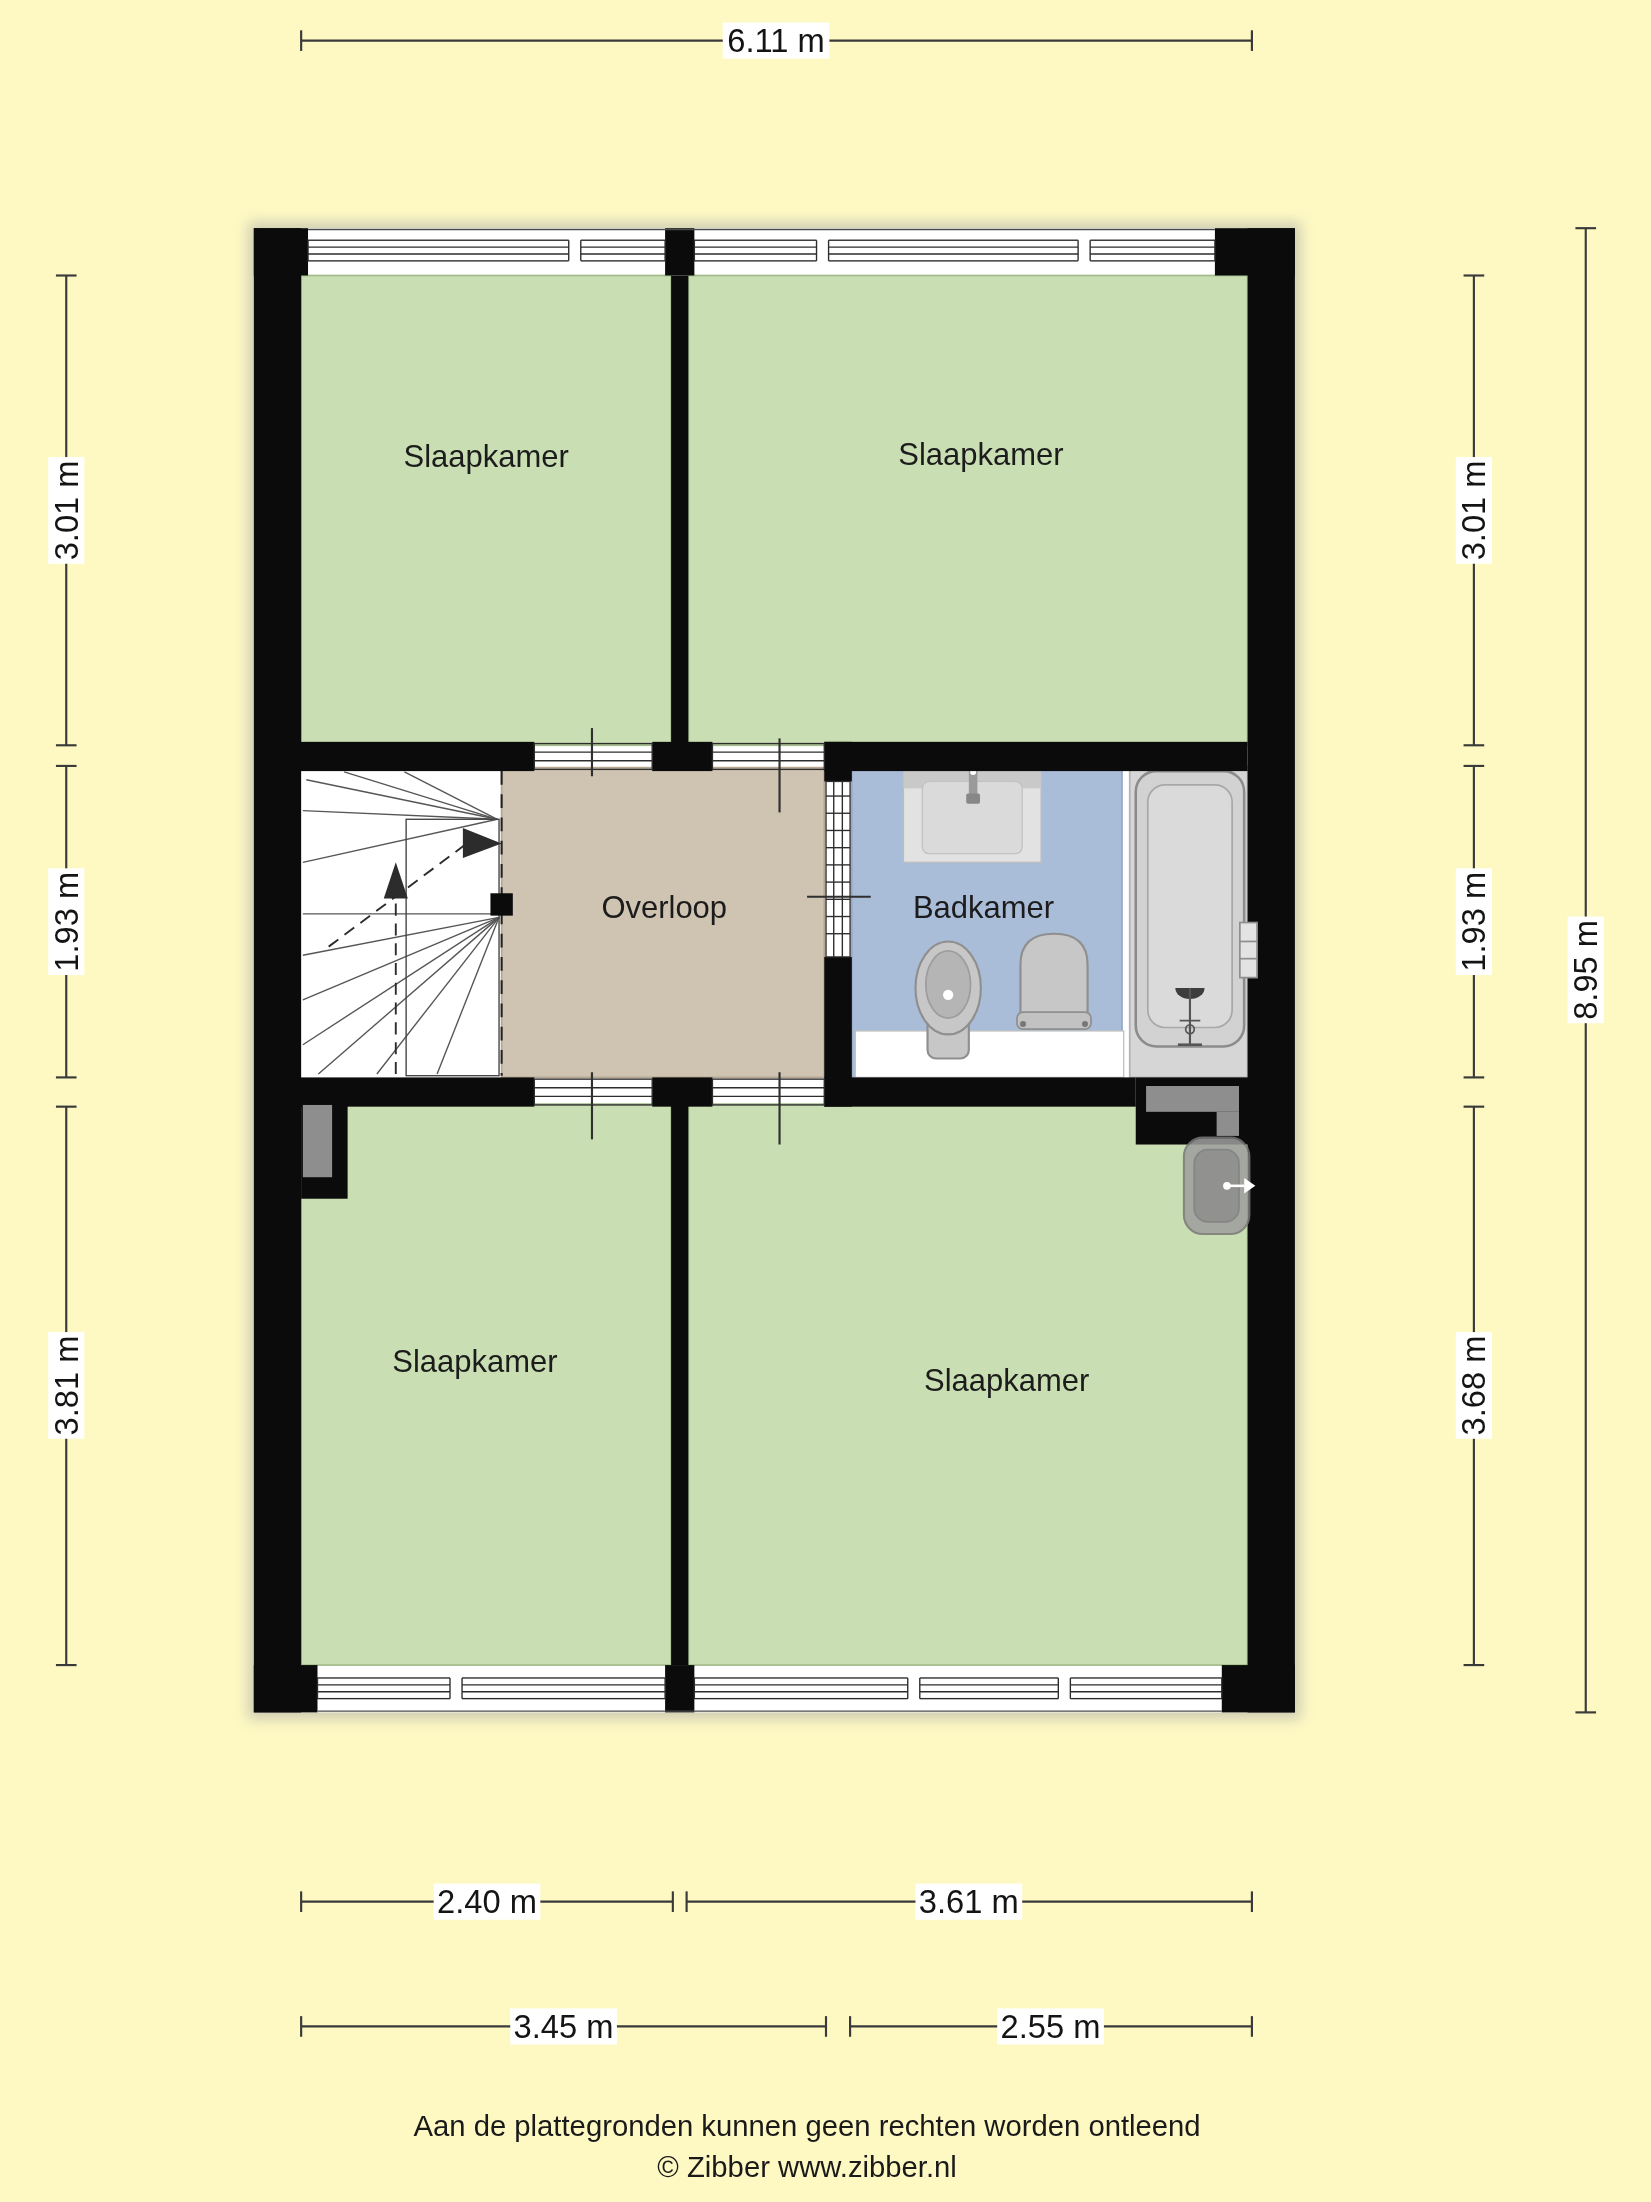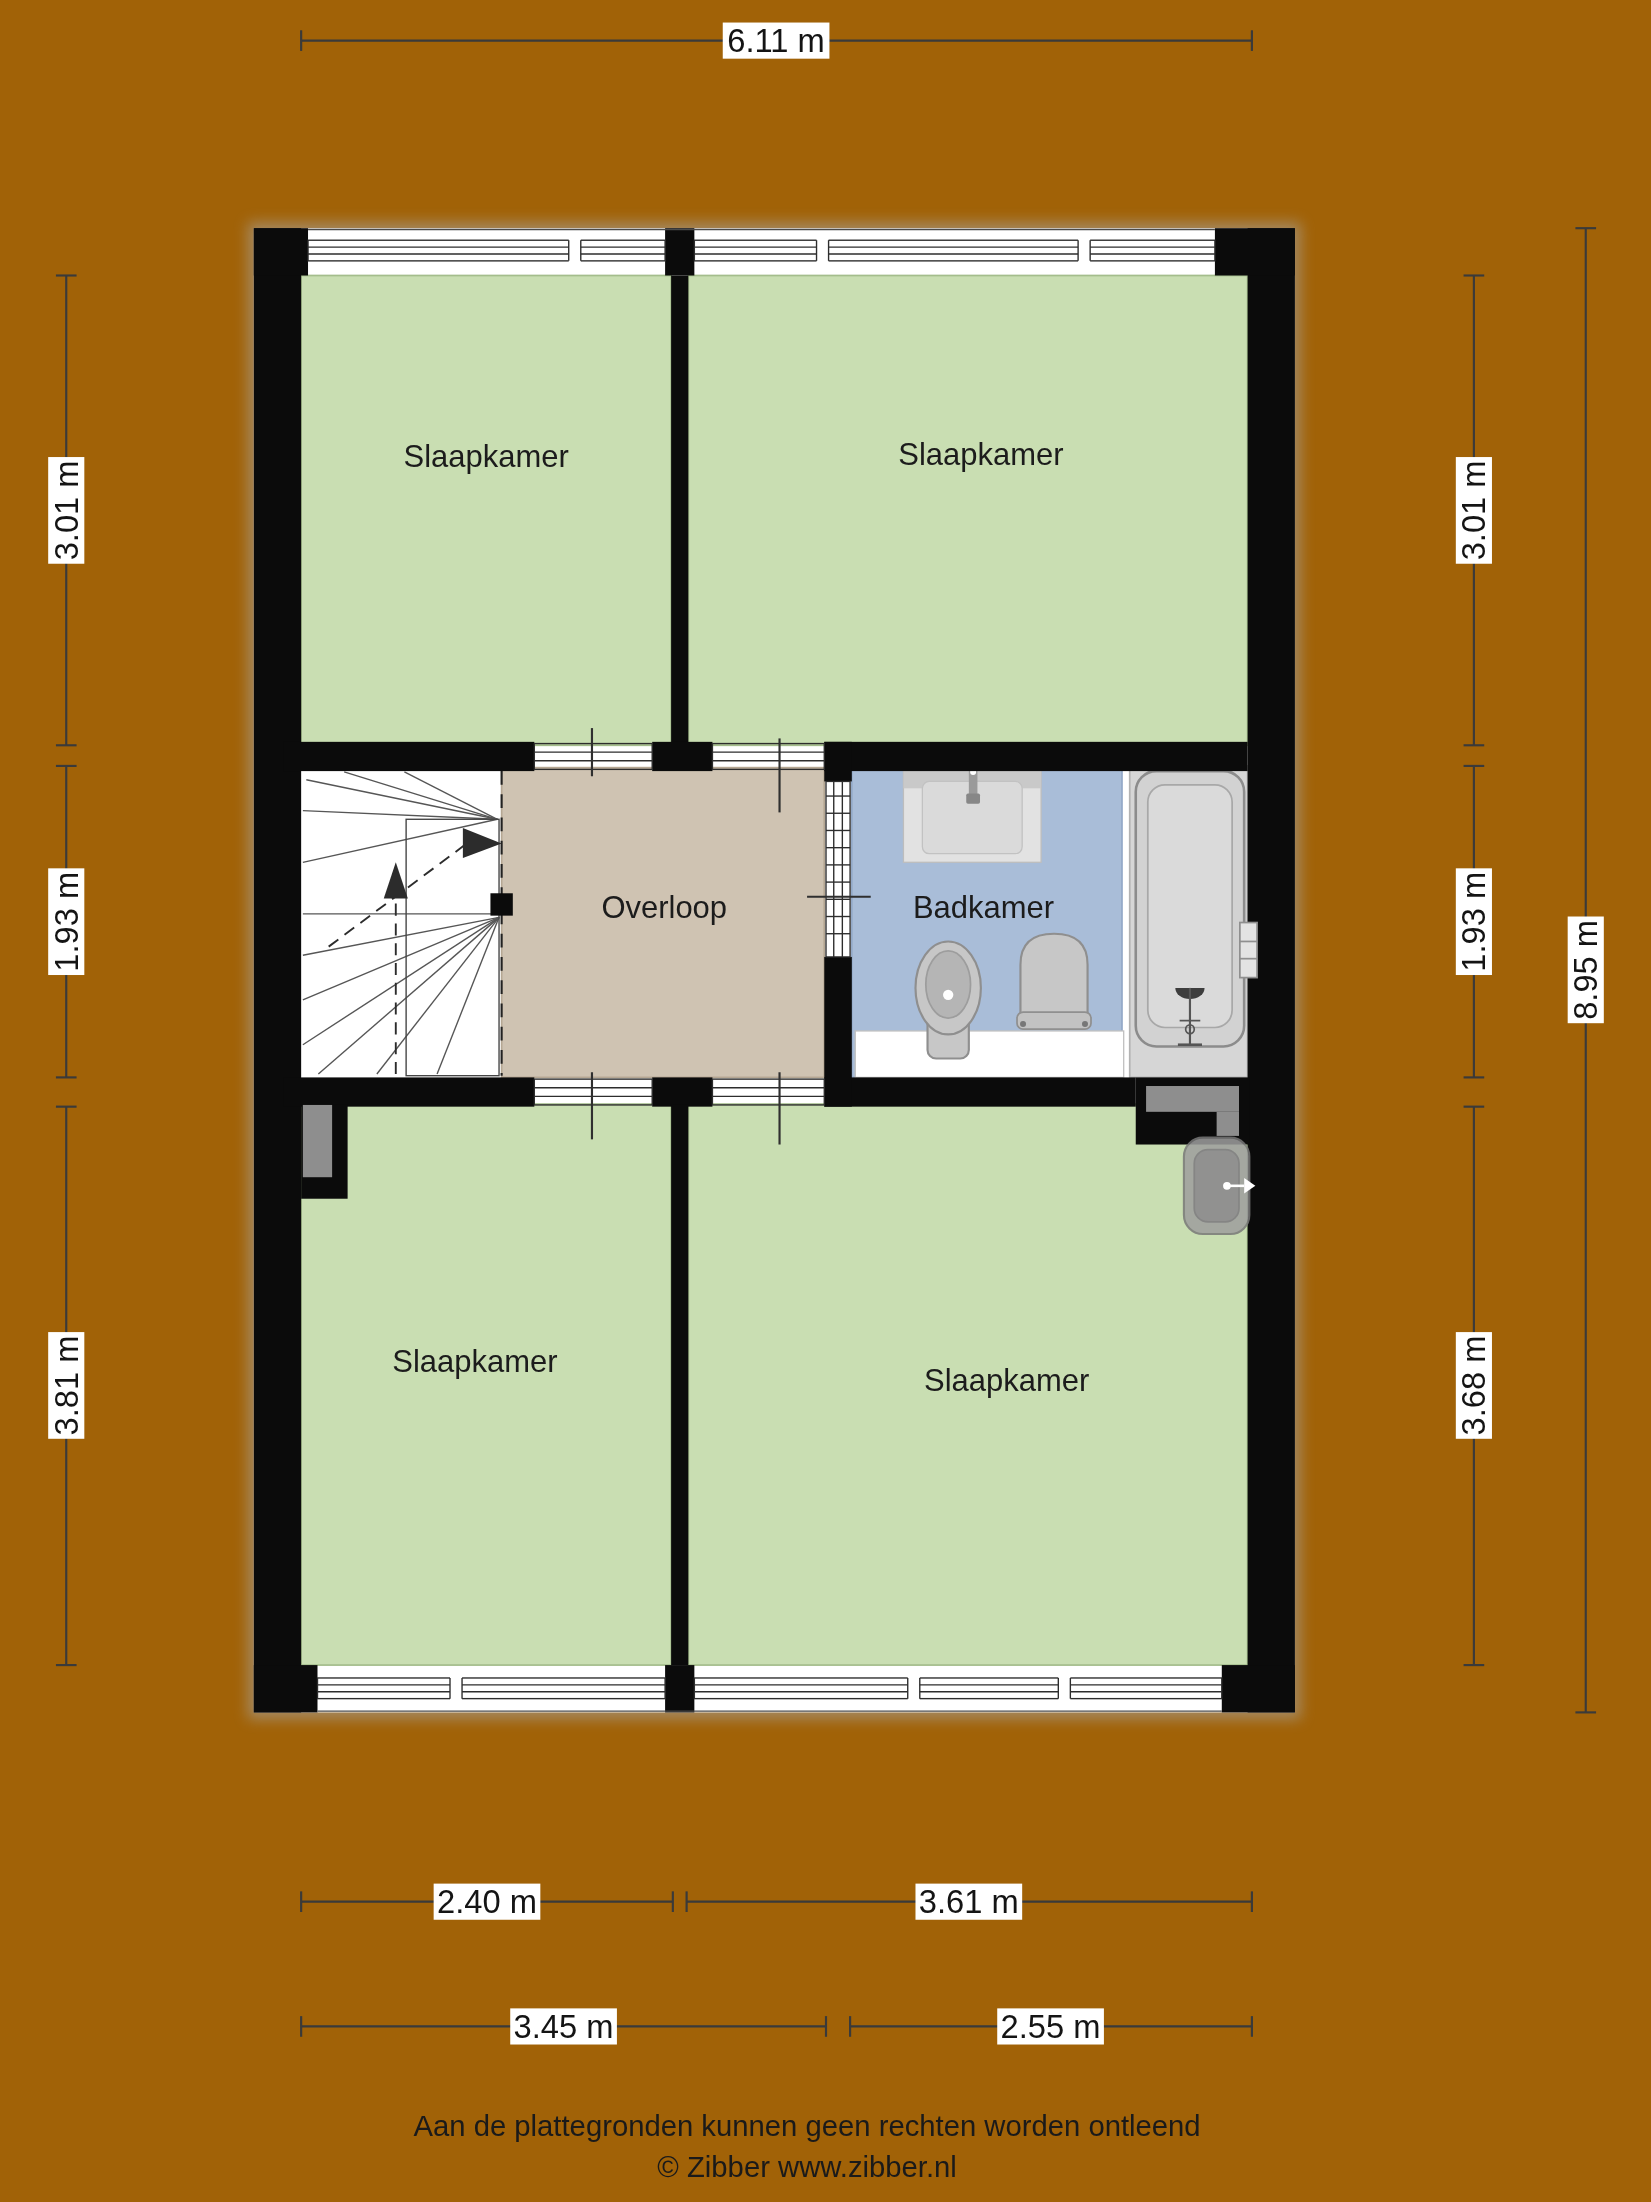--- a/index.html
+++ b/index.html
@@ -1,16 +1,16 @@
 <!DOCTYPE html>
 <html style="font-size:13.8px"><head>
 <meta charset="utf-8">
 <style>
   html,body{margin:0;padding:0;background:#ffffff;}
-  .page{position:relative;width:1652px;height:2203px;background:#a16207;font-family:"Liberation Sans",sans-serif;}
+  .page{position:relative;width:1652px;height:2203px;background:#fef9c3;font-family:"Liberation Sans",sans-serif;}
   svg{display:block;}
   .room-label{font-family:"Liberation Sans",sans-serif;font-size:36px;fill:#1c1c1c;}
   .dim-label{font-family:"Liberation Sans",sans-serif;font-size:38px;fill:#141414;}
   .footer-text{font-family:"Liberation Sans",sans-serif;font-size:34px;fill:#1a1a1a;}
   .wall{fill:#0b0b0b;}
   .dimline{stroke:#3a3a3a;stroke-width:2.5;fill:none;}
   .glass{stroke:#2d2d2d;stroke-width:1.6;fill:none;}
   .doortick{stroke:#2f2f2f;stroke-width:2.5;}
   .tread{stroke:#565656;stroke-width:1.6;}
   .fixture{fill:#c7c7c7;stroke:#8f8f8f;stroke-width:2.5;}

